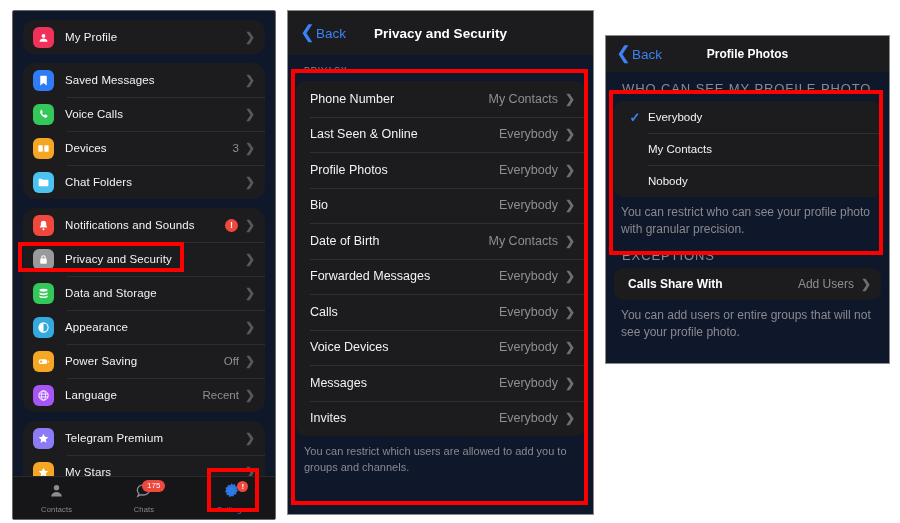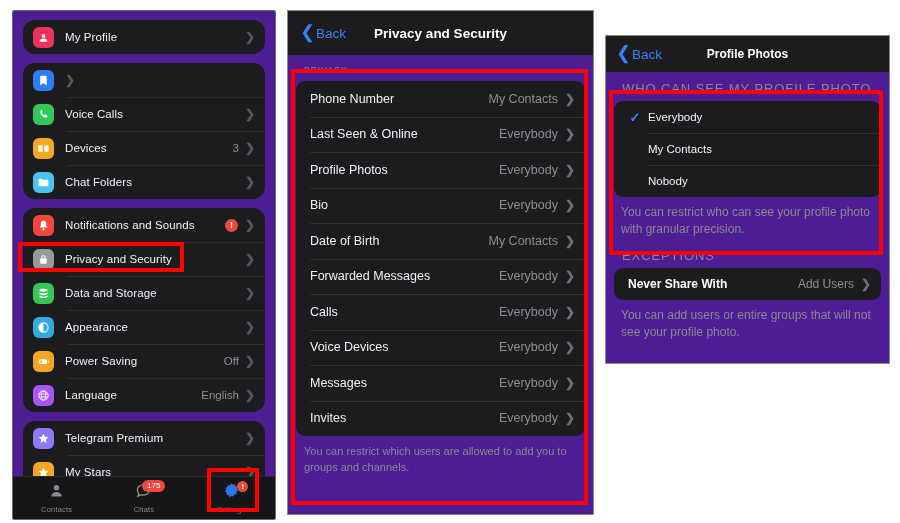--- a/index.html
+++ b/index.html
@@ -3,21 +3,21 @@
 <meta charset="utf-8">
 <style>
   html,body{margin:0;padding:0;}
   body{
     width:900px;height:523px;
     background:#ffffff;
     font-family:"Liberation Sans", sans-serif;
     overflow:hidden;
     position:relative;
   }
-  .panel{position:absolute;background:#4c1d95;overflow:hidden;}
+  .panel{position:absolute;background:#0f172a;overflow:hidden;}
 
   
   #panel1{left:12px;top:10px;width:262px;height:508px;border:1px solid #6b6b6b;border-radius:2px;}
   .p1-scroll{padding:0 0 0 0;}
   .group{background:#1c1c1e;border-radius:12px;margin:9px 10px;overflow:hidden;}
   .row{display:flex;align-items:center;height:34px;padding:0 10px;position:relative;}
   .row + .row::before{content:"";position:absolute;left:44px;right:0;top:0;height:1px;background:#2e2e30;}
   .ic{width:21px;height:21px;border-radius:6px;flex:0 0 21px;margin-right:11px;display:flex;align-items:center;justify-content:center;}
   .ic svg{display:block;}
   .rlabel{color:#f2f2f7;font-size:11.5px;flex:1;white-space:nowrap;letter-spacing:.1px;}
@@ -90,20 +90,21 @@
           <span class="chev">❯</span>
         </div>
       </div>
       <div class="group">
         <div class="row">
           <span class="ic" style="background: rgb(46, 125, 246);">
             <svg width="13" height="13" viewBox="0 0 24 24" fill="#fff">
               <path d="M7 3h10a1 1 0 0 1 1 1v17l-6-4.2L6 21V4a1 1 0 0 1 1-1z"></path>
             </svg>
           </span>
+          <span class="rlabel">Saved Messages</span>
           <span class="chev">❯</span>
         </div>
         <div class="row">
           <span class="ic" style="background: rgb(52, 199, 89);">
             <svg width="13" height="13" viewBox="0 0 24 24" fill="#fff">
               <path d="M6.6 3.5c.6-.5 1.5-.4 2 .3l1.8 2.5c.4.6.3 1.4-.3 1.9l-1 .8c.9 2 2.5 3.6 4.5 4.5l.8-1c.5-.6 1.3-.7 1.9-.3l2.5 1.8c.7.5.8 1.4.3 2l-1.2 1.3c-.8.9-2.1 1.1-3.2.6C10.6 16 7.9 13.3 6 9.2c-.6-1.1-.4-2.4.5-3.2z"></path>
             </svg>
           </span>
           <span class="rlabel">Voice Calls</span>
           <span class="chev">❯</span>
@@ -185,21 +186,21 @@
         </div>
         <div class="row">
           <span class="ic" style="background: rgb(168, 85, 247);">
             <svg width="13" height="13" viewBox="0 0 24 24" fill="#fff">
               <circle cx="12" cy="12" r="8.6" fill="none" stroke="#fff" stroke-width="1.8"></circle>
               <ellipse cx="12" cy="12" rx="3.7" ry="8.6" fill="none" stroke="#fff" stroke-width="1.6"></ellipse>
               <path d="M3.6 9.3h16.8M3.6 14.7h16.8" stroke="#fff" stroke-width="1.6"></path>
             </svg>
           </span>
           <span class="rlabel">Language</span>
-          <span class="rvalue">English</span>
+          <span class="rvalue">Recent</span>
           <span class="chev">❯</span>
         </div>
       </div>
       <div class="group">
         <div class="row">
           <span class="ic" style="background: rgb(139, 124, 246);">
             <svg width="13" height="13" viewBox="0 0 24 24" fill="#fff">
               <path d="M12 3l2.7 5.7 6.1.8-4.5 4.2 1.2 6L12 16.9 6.5 19.7l1.2-6L3.2 9.5l6.1-.8z"></path>
             </svg>
           </span>
@@ -327,21 +328,21 @@
       </div>
       <div class="p3-row">
         <span class="checkslot"></span>
         <span class="p3-label">Nobody</span>
       </div>
     </div>
   <div class="p3-foot">You can restrict who can see your profile photo with granular precision.</div>
   <div class="p3-sechdr">EXCEPTIONS</div>
   <div class="p3-group">
     <div class="exc-row">
-      <span class="exc-label">Never Share With</span>
+      <span class="exc-label">Calls Share With</span>
       <span class="exc-value">Add Users</span>
       <span class="chev chev-b">❯</span>
     </div>
   </div>
   <div class="p3-foot">You can add users or entire groups that will not see your profile photo.</div>
 </div>
 
 <div class="redbox" id="rb-privacy-item"></div>
 <div class="redbox" id="rb-settings-tab"></div>
 <div class="redbox" id="rb-privacy-list"></div>

